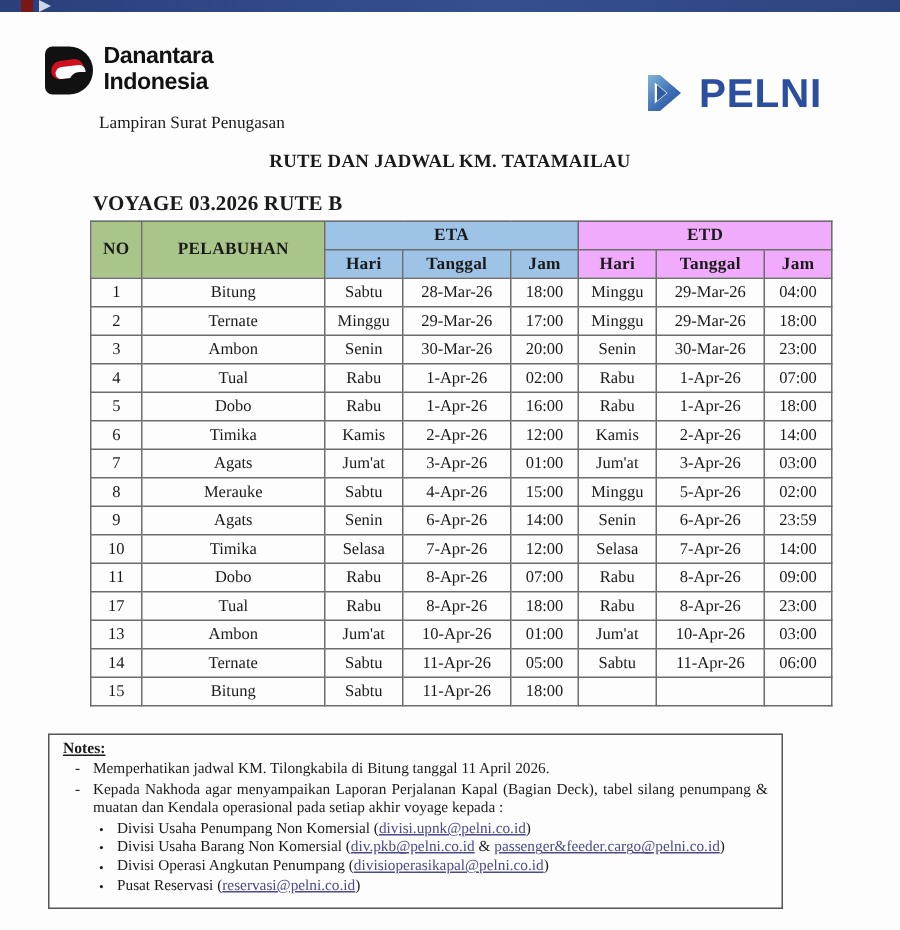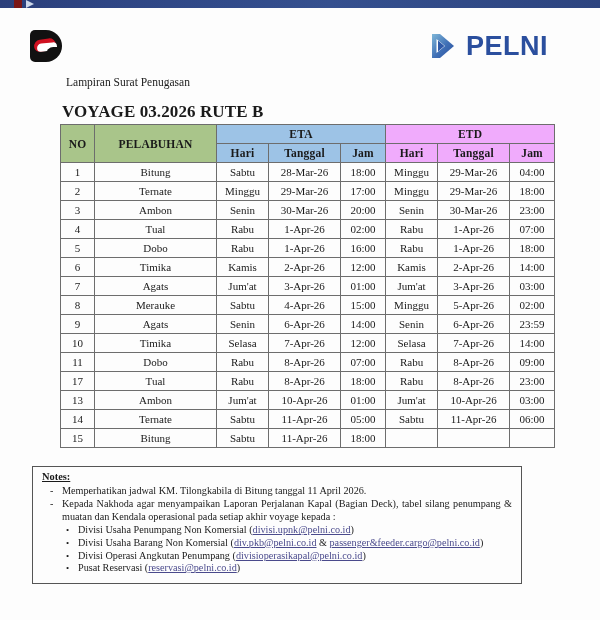--- a/index.html
+++ b/index.html
@@ -99,21 +99,21 @@
     font-family: "Liberation Sans", sans-serif;
     font-weight: bold;
     font-size: 15.5px;
     line-height: 16.5px;
     color: #111111;
     letter-spacing: -0.3px;
   }
 
   .pelni {
     position: absolute;
-    left: 430px; top: 24px;
+    left: 430px; top: 40px;
     display: flex;
     align-items: center;
   }
   .pelni-mark {
     width: 28px; height: 28px;
     margin-right: 8px;
     flex: none;
   }
   .pelni-text {
     font-family: "Liberation Sans", sans-serif;
@@ -136,21 +136,21 @@
     font-weight: bold;
     font-size: 12.5px;
     line-height: 14.5px;
     letter-spacing: 0.2px;
   }
 
   
   .voyage-label {
     margin: 14px 0 2px 62px;
     font-weight: bold;
-    font-size: 17px;
+    font-size: 14px;
     letter-spacing: 0.1px;
   }
   .tbl-wrap {
     margin: 0 0 0 60px;
     width: 486px;
   }
   table.sched {
     border-collapse: collapse;
     width: 486px;
     table-layout: fixed;
@@ -244,20 +244,24 @@
 <div class="page">
 
   <div class="hdr">
 
     <div class="danantara">
       <div class="dn-mark">
         <div class="dn-d"></div>
         <div class="dn-swoosh-r"></div>
         <div class="dn-swoosh-w"></div>
         <div class="dn-notch"></div>
+      </div>
+      <div class="dn-text">
+        <div>Danantara</div>
+        <div>Indonesia</div>
       </div>
     </div>
 
     <div class="pelni">
       <svg class="pelni-mark" viewBox="0 0 28 28">
         <defs>
           <linearGradient id="pg" x1="0" y1="0" x2="1" y2="1">
             <stop offset="0%" stop-color="#7fb7d8"></stop>
             <stop offset="55%" stop-color="#3f6fb5"></stop>
             <stop offset="100%" stop-color="#2b4f9e"></stop>
@@ -267,20 +271,21 @@
         <path d="M6.5 7 L6.5 21 L15 14 Z" fill="#ffffff"></path>
         <path d="M8 8.6 L8 19.4 L14.4 14 Z" fill="#2f5aa8"></path>
       </svg>
       <div class="pelni-text">PELNI</div>
     </div>
   </div>
 
   <div class="lampiran">Lampiran Surat Penugasan</div>
 
   <div class="doc-title">
+    <div>RUTE DAN JADWAL KM. TATAMAILAU</div>
   </div>
 
   <div class="voyage-label">VOYAGE 03.2026 RUTE B</div>
 
   <div class="tbl-wrap">
     <table class="sched">
       <colgroup>
         <col class="c-no">
           <col class="c-port">
         <col class="c-hari">

